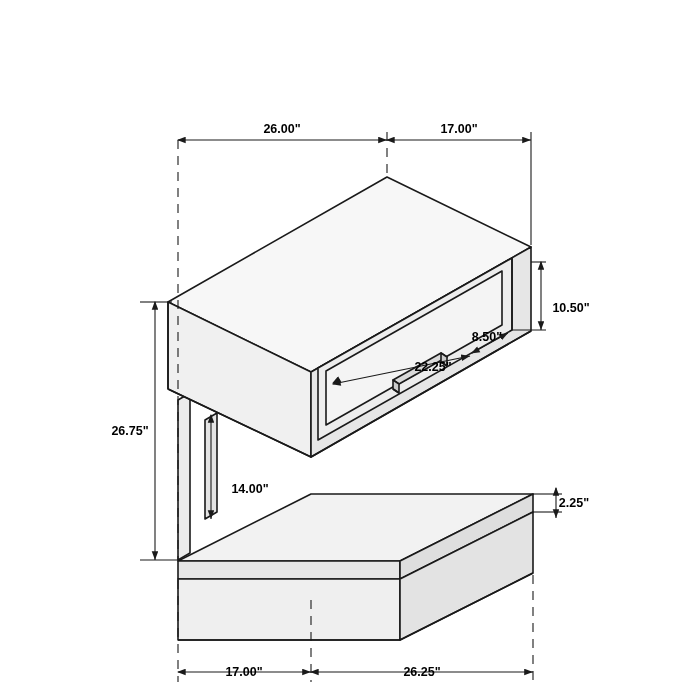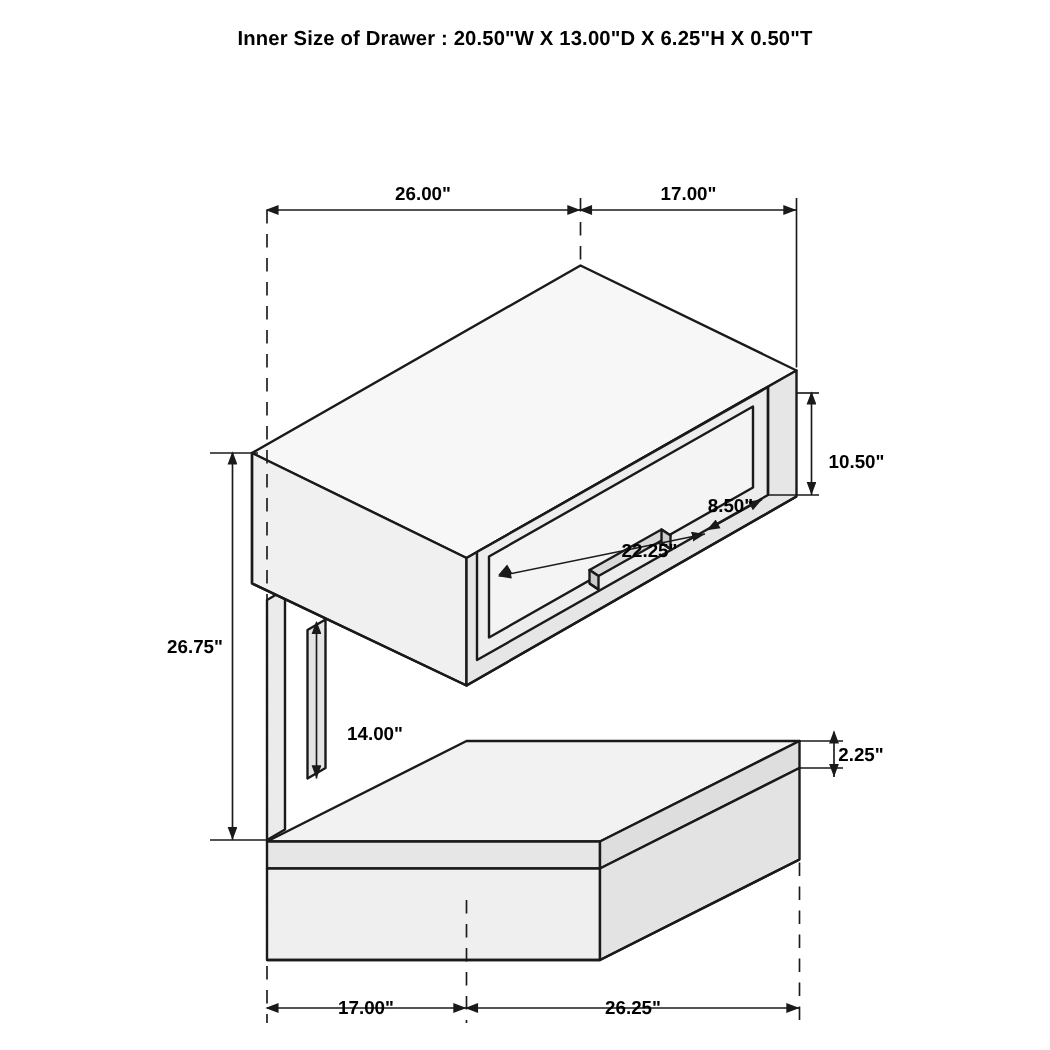--- a/index.html
+++ b/index.html
@@ -42,21 +42,20 @@
   }
   .lbl-center {
     transform: translate(-50%, -50%);
   }
 </style>
 </head>
 <body>
 
 <div id="page">
 
-  <div id="title">Inner Size of Drawer : 20.50"W X 13.00"D X 6.25"H X 0.50"T</div>
 
   <svg id="drawing" viewBox="0 0 700 700">
     <defs>
       <marker id="arrEnd" markerWidth="9" markerHeight="9" refX="8" refY="3" orient="auto" markerUnits="strokeWidth">
         <path d="M0,0 L8,3 L0,6 z" fill="#1a1a1a"></path>
       </marker>
       <marker id="arrStart" markerWidth="9" markerHeight="9" refX="1" refY="3" orient="auto" markerUnits="strokeWidth">
         <path d="M8,0 L0,3 L8,6 z" fill="#1a1a1a"></path>
       </marker>
     </defs>

